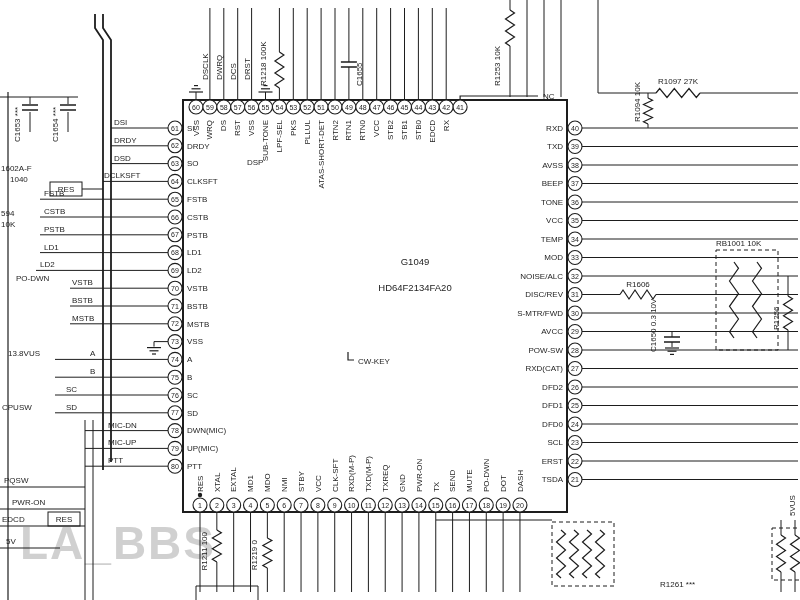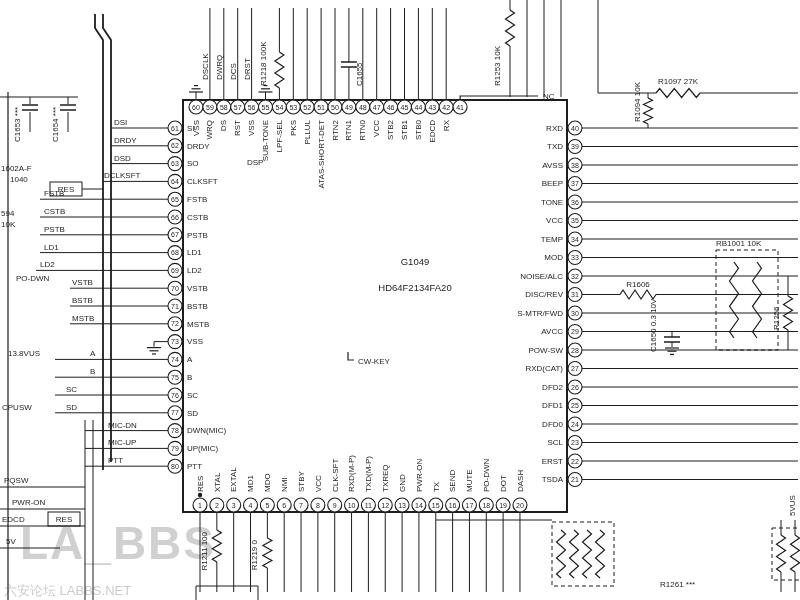--- a/index.html
+++ b/index.html
@@ -9,21 +9,20 @@
        letter-spacing:2px;color:#cccccc;opacity:.9;line-height:1}
   .wm2{position:absolute;left:4px;top:582px;font-size:13px;color:#c0c0c0}
   svg{position:absolute;left:0;top:0}
   svg text{font-family:"Liberation Sans",sans-serif}
 </style>
 </head>
 <body>
 
 <div class="canvas">
   <div class="wm1" style="color: rgb(204, 204, 204);">LA_BBS</div>
-  <div class="wm2" style="color: rgb(204, 204, 204);">六安论坛 LABBS.NET</div>
   <svg id="schem" width="800" height="600" viewBox="0 0 800 600">
       <polyline points="95,14 95,28 103,40 103,470" fill="none" stroke="#1d1d1d" stroke-width="1.8"></polyline>
       <polyline points="103,14 103,28 111,40 111,462" fill="none" stroke="#1d1d1d" stroke-width="1.8"></polyline>
       <line x1="8" y1="92" x2="8" y2="600" stroke="#1d1d1d" stroke-width="1.2"></line>
       <line x1="85" y1="420" x2="85" y2="600" stroke="#1d1d1d" stroke-width="1"></line>
       <line x1="93" y1="420" x2="93" y2="600" stroke="#1d1d1d" stroke-width="1"></line>
       <line x1="0" y1="97" x2="78" y2="97" stroke="#1d1d1d" stroke-width="1"></line>
       <line x1="30" y1="97" x2="30" y2="104" stroke="#1d1d1d" stroke-width="1"></line>
       <line x1="22" y1="105" x2="38" y2="105" stroke="#1d1d1d" stroke-width="1.5"></line>
       <line x1="22" y1="110" x2="38" y2="110" stroke="#1d1d1d" stroke-width="1.5"></line>

